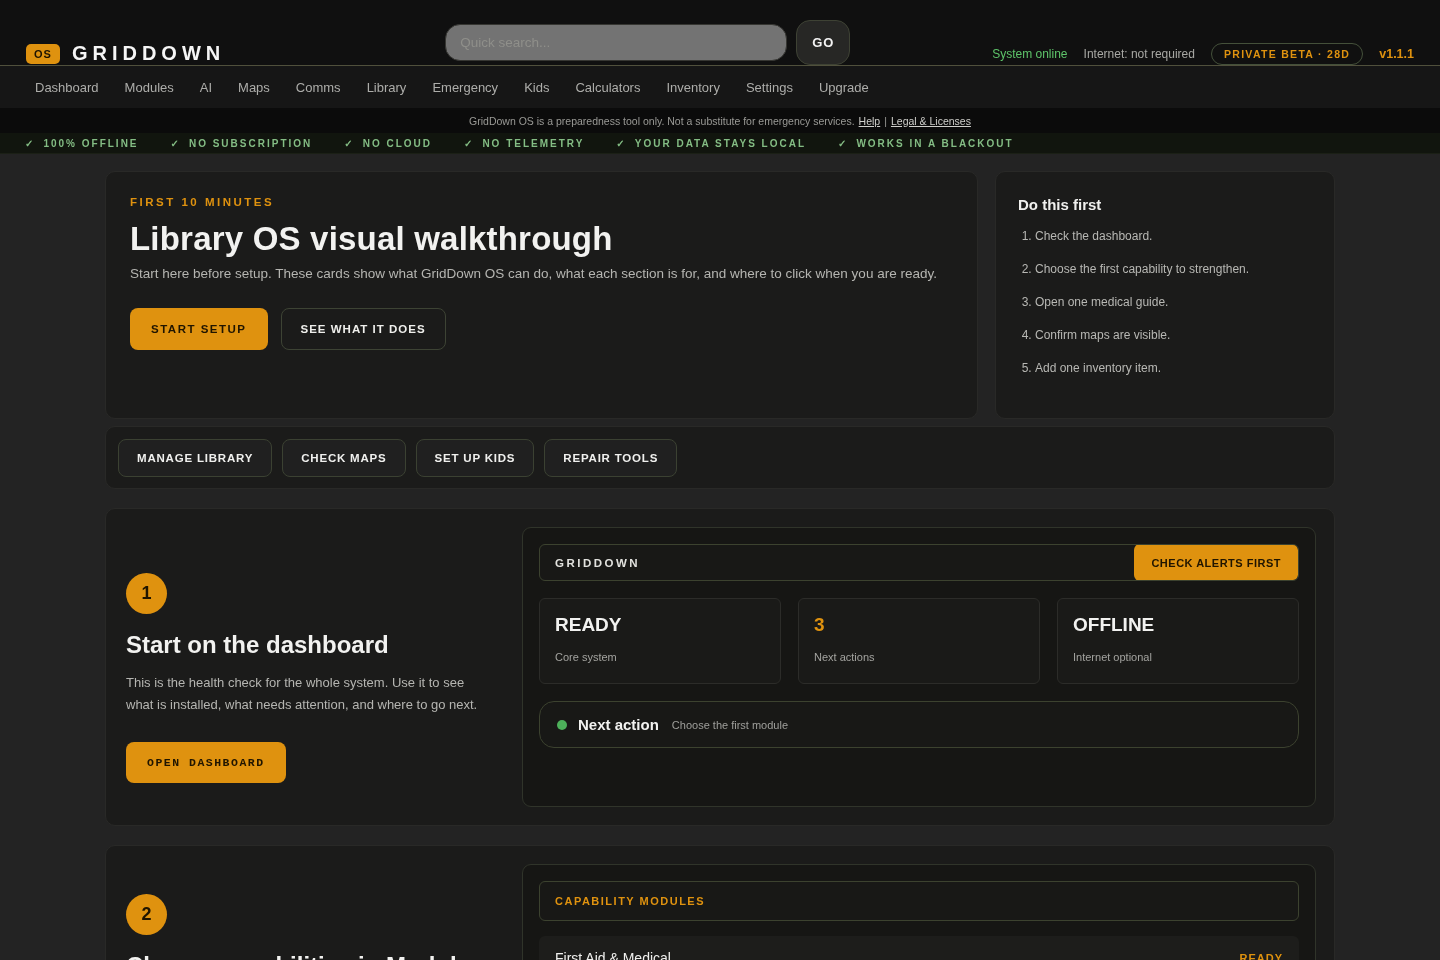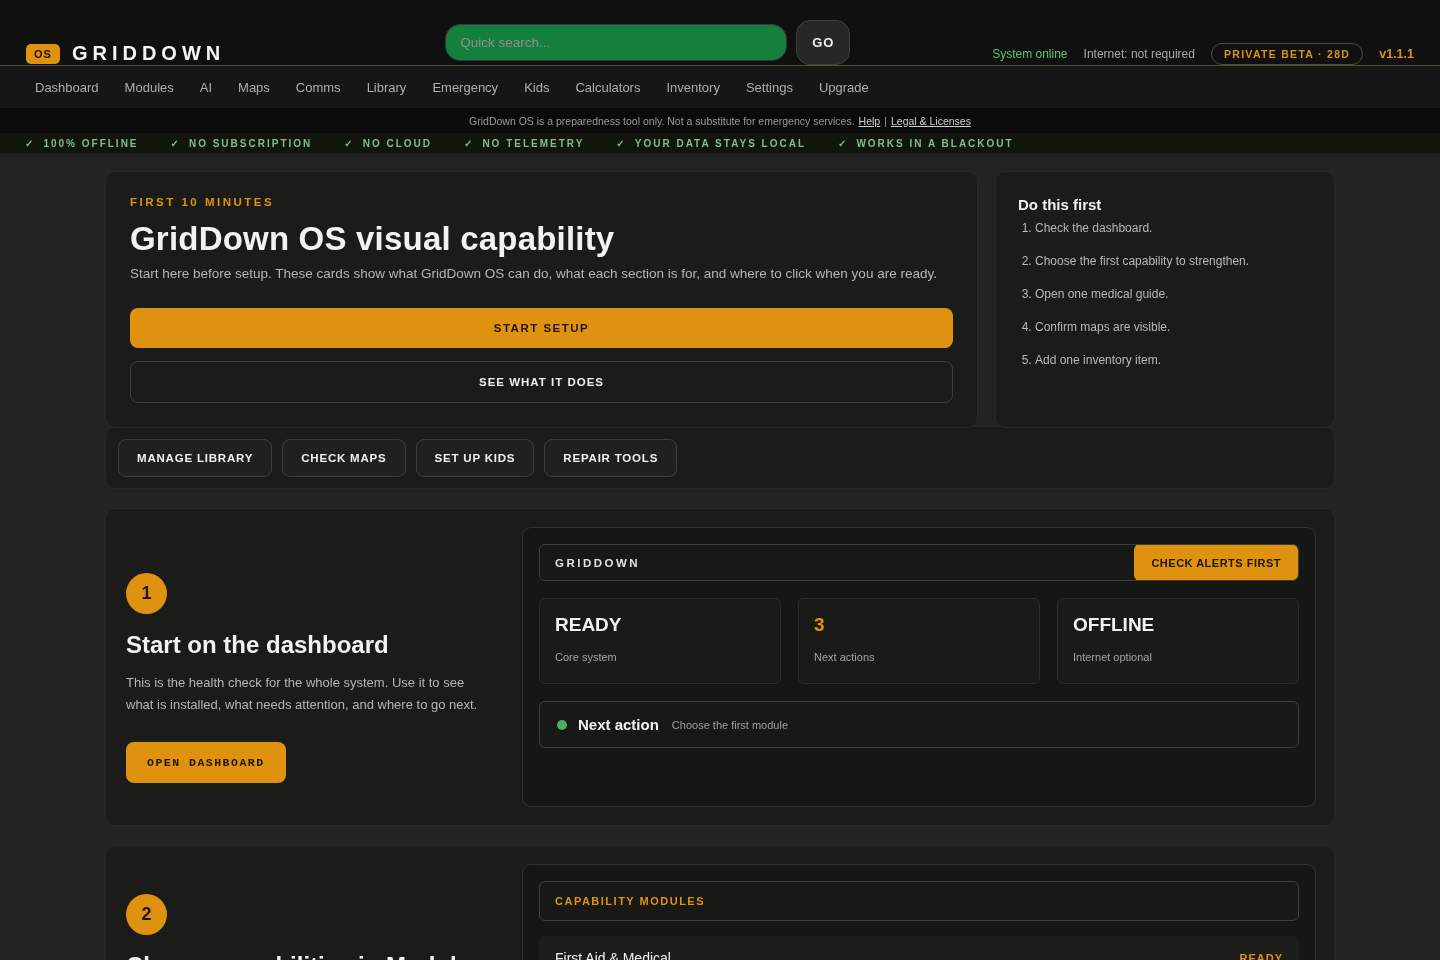--- a/index.html
+++ b/index.html
@@ -16,21 +16,21 @@
     padding:0 26px;
   }
   .brand-wrap { display:flex; align-items:center; gap:12px; }
   .os-badge {
     background:var(--accent); color:#1d1300; font-weight:bold;
     font-size:11px; letter-spacing:1px; padding:4px 8px; border-radius:5px;
   }
   .brand-name { font-size:20px; font-weight:bold; letter-spacing:5px; color:#f5f5f5; }
   .search-wrap { display:flex; align-items:center; gap:9px; margin-left:220px; }
   .search-input {
-    width:342px; height:37px; background:#15803d; border:1px solid #363632;
+    width:342px; height:37px; background:#737373; border:1px solid #363632;
     border-radius:15px; color:#ddd; font-size:13.5px; padding:0 14px;
     font-family:"Liberation Sans", sans-serif; outline:none;
   }
   .search-input::placeholder { color:#8f8f8a; }
   .go-btn {
     height:45px; padding:0 15px; background:#272725; border:1px solid #3e4234;
     border-radius:14px; color:#f2f2f2; font-weight:bold; font-size:13px;
     letter-spacing:1px; cursor:pointer; font-family:"Liberation Sans", sans-serif;
   }
   .status-wrap { margin-left:auto; display:flex; align-items:center; gap:16px; }
@@ -64,34 +64,34 @@
   
   .content { width:1230px; margin:0 auto; padding-top:17px; }
   .card {
     background:#1b1b1a; border:1px solid #292927; border-radius:10px;
   }
   .row1 { display:grid; grid-template-columns:1fr 340px; gap:17px; height:236px; }
   .hero { padding:24px; }
   .eyebrow { color:var(--accent); font-size:11.5px; font-weight:bold; letter-spacing:2.5px; }
   .hero h1 { color:#f2f2f0; font-size:33px; font-weight:bold; margin-top:12px; letter-spacing:0.2px; }
   .hero p { color:#b5b5b1; font-size:13.5px; margin-top:8px; }
-  .hero-actions { display:flex; gap:13px; margin-top:27px;flex-direction:column; }
+  .hero-actions { display:flex; gap:13px; margin-top:27px; }
   .btn-primary {
     background:var(--accent); color:#201500; border:none; border-radius:8px;
     padding:14px 21px; font-size:11.5px; font-weight:bold; letter-spacing:1.5px;
     cursor:pointer; font-family:"Liberation Sans", sans-serif;
   }
   .btn-ghost {
     background:transparent; color:#efefec; border:1px solid #3d4334; border-radius:8px;
     padding:14px 19px; font-size:11.5px; font-weight:bold; letter-spacing:1px;
     cursor:pointer; font-family:"Liberation Sans", sans-serif;
   }
   .dofirst { padding:24px 22px; }
   .dofirst h3 { color:#f0f0ee; font-size:15px; font-weight:bold; }
-  .dofirst ol { margin-top:8px; padding-left:17px; }
+  .dofirst ol { margin-top:16px; padding-left:17px; }
   .dofirst li { color:#b8b8b4; font-size:12px; margin-bottom:19px; }
   
   .chips-card { margin-top:19px; height:63px; display:flex; align-items:center;
     padding:0 12px; gap:10px; }
   .chip {
     background:#202020; border:1px solid #3b4132; border-radius:8px;
     padding:12px 18px; color:#f0f0ee; font-size:11.5px; font-weight:bold;
     letter-spacing:0.8px; cursor:pointer; font-family:"Liberation Sans", sans-serif;
   }
   
@@ -124,21 +124,21 @@
   }
   .mock-stats { display:grid; grid-template-columns:1fr 1fr 1fr; gap:17px; margin-top:17px; }
   .stat {
     background:#1a1a18; border:1px solid #2c2c29; border-radius:6px;
     padding:15px; height:86px;
   }
   .stat-value { color:#f2f2f0; font-size:19px; font-weight:bold; }
   .stat.accent .stat-value { color:var(--accent); }
   .stat-label { color:#a3a39f; font-size:11px; margin-top:15px; }
   .mock-next {
-    margin-top:17px; border:1px solid #3c422f; border-radius:6px; height:47px;
+    margin-top:17px; border:1px solid #3c422f; border-radius:15px; height:47px;
     display:flex; align-items:center; padding:0 17px; gap:11px; background:#181816;
   }
   .dot { width:10px; height:10px; border-radius:50%; background:var(--dot-green); }
   .next-label { color:#f2f2f0; font-size:15px; font-weight:bold; }
   .next-detail { color:#9f9f9b; font-size:11px; margin-left:2px; }
   .cap-titlebar { height:40px; }
   .cap-titlebar .mock-title { color:var(--accent); font-size:11px; letter-spacing:1.5px; }
   .module-row {
     margin-top:15px; background:#1d1d1b; border-radius:6px 6px 0 0;
     padding:14px 16px; display:flex; align-items:center;
@@ -216,21 +216,21 @@
       <span>✓</span>
       <span>WORKS IN A BLACKOUT</span>
     </span>
   </div>
 
   <main class="content">
 
     <div class="row1">
       <section class="card hero">
         <div class="eyebrow">FIRST 10 MINUTES</div>
-        <h1>GridDown OS visual capability</h1>
+        <h1>Library OS visual walkthrough</h1>
         <p>Start here before setup. These cards show what GridDown OS can do, what each section is for, and where to click when you are ready.</p>
         <div class="hero-actions">
           <button class="btn-primary">START SETUP</button>
           <button class="btn-ghost">SEE WHAT IT DOES</button>
         </div>
       </section>
 
       <aside class="card dofirst">
         <h3>Do this first</h3>
         <ol>

